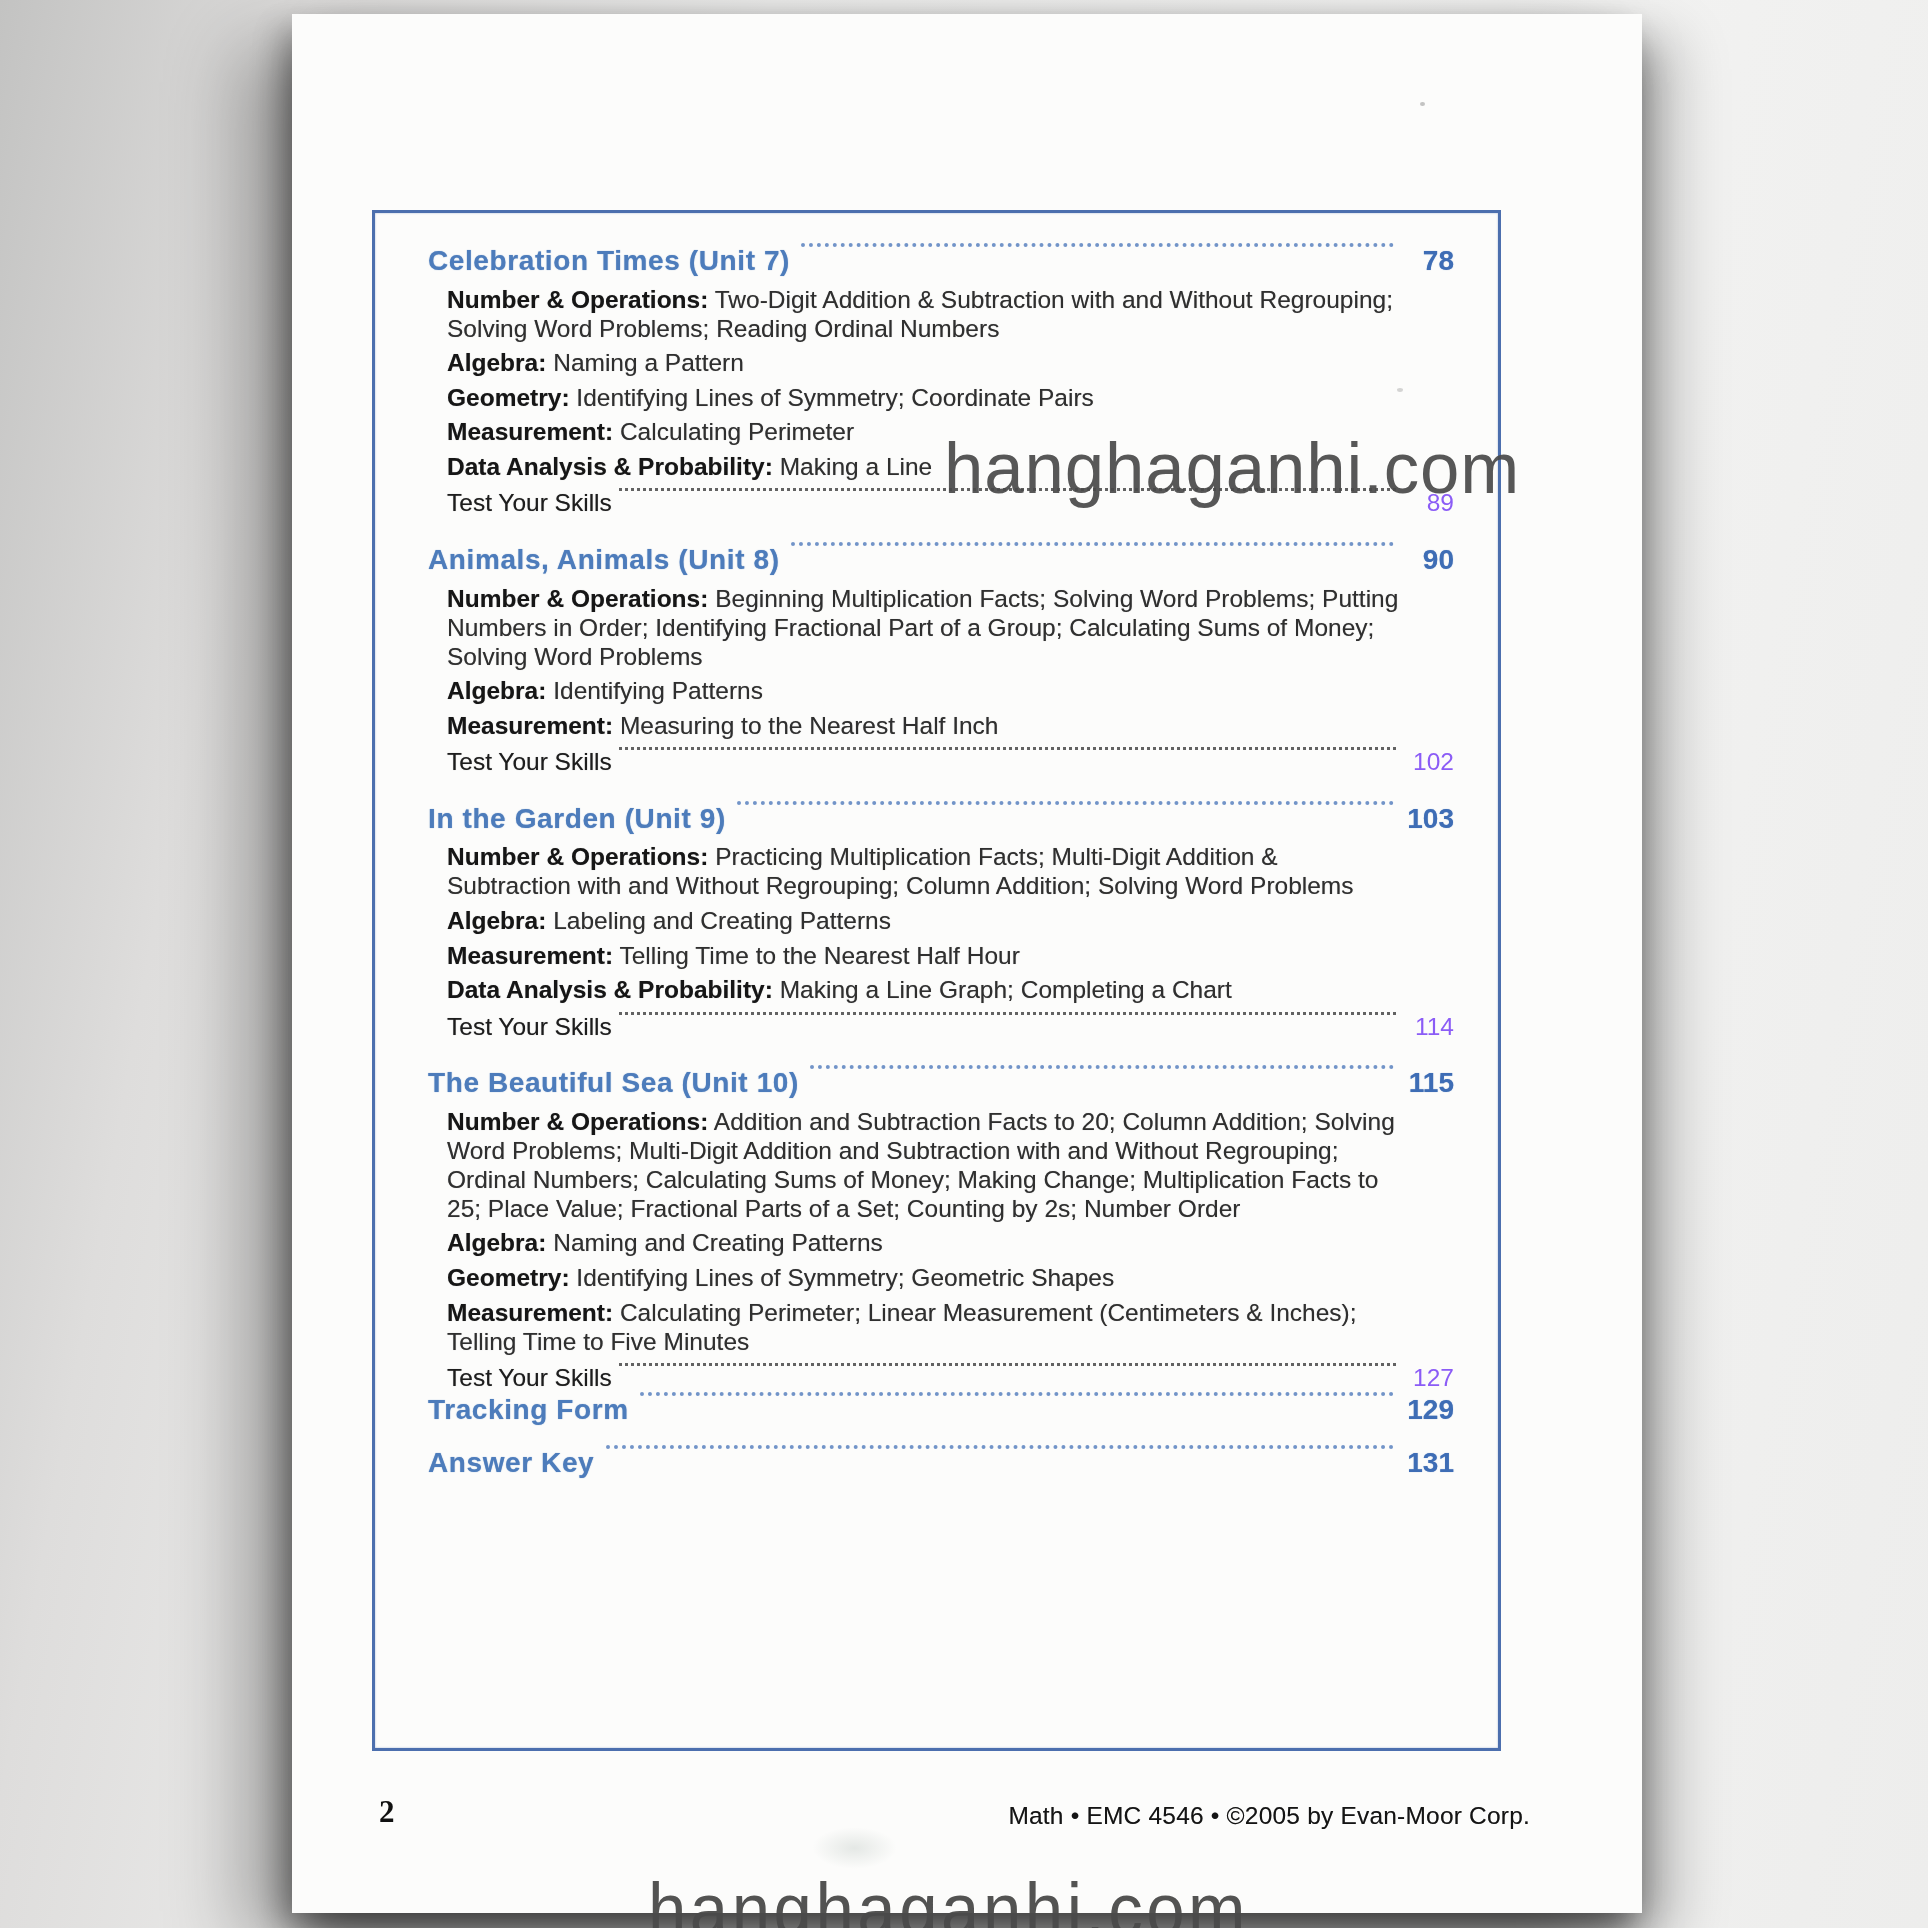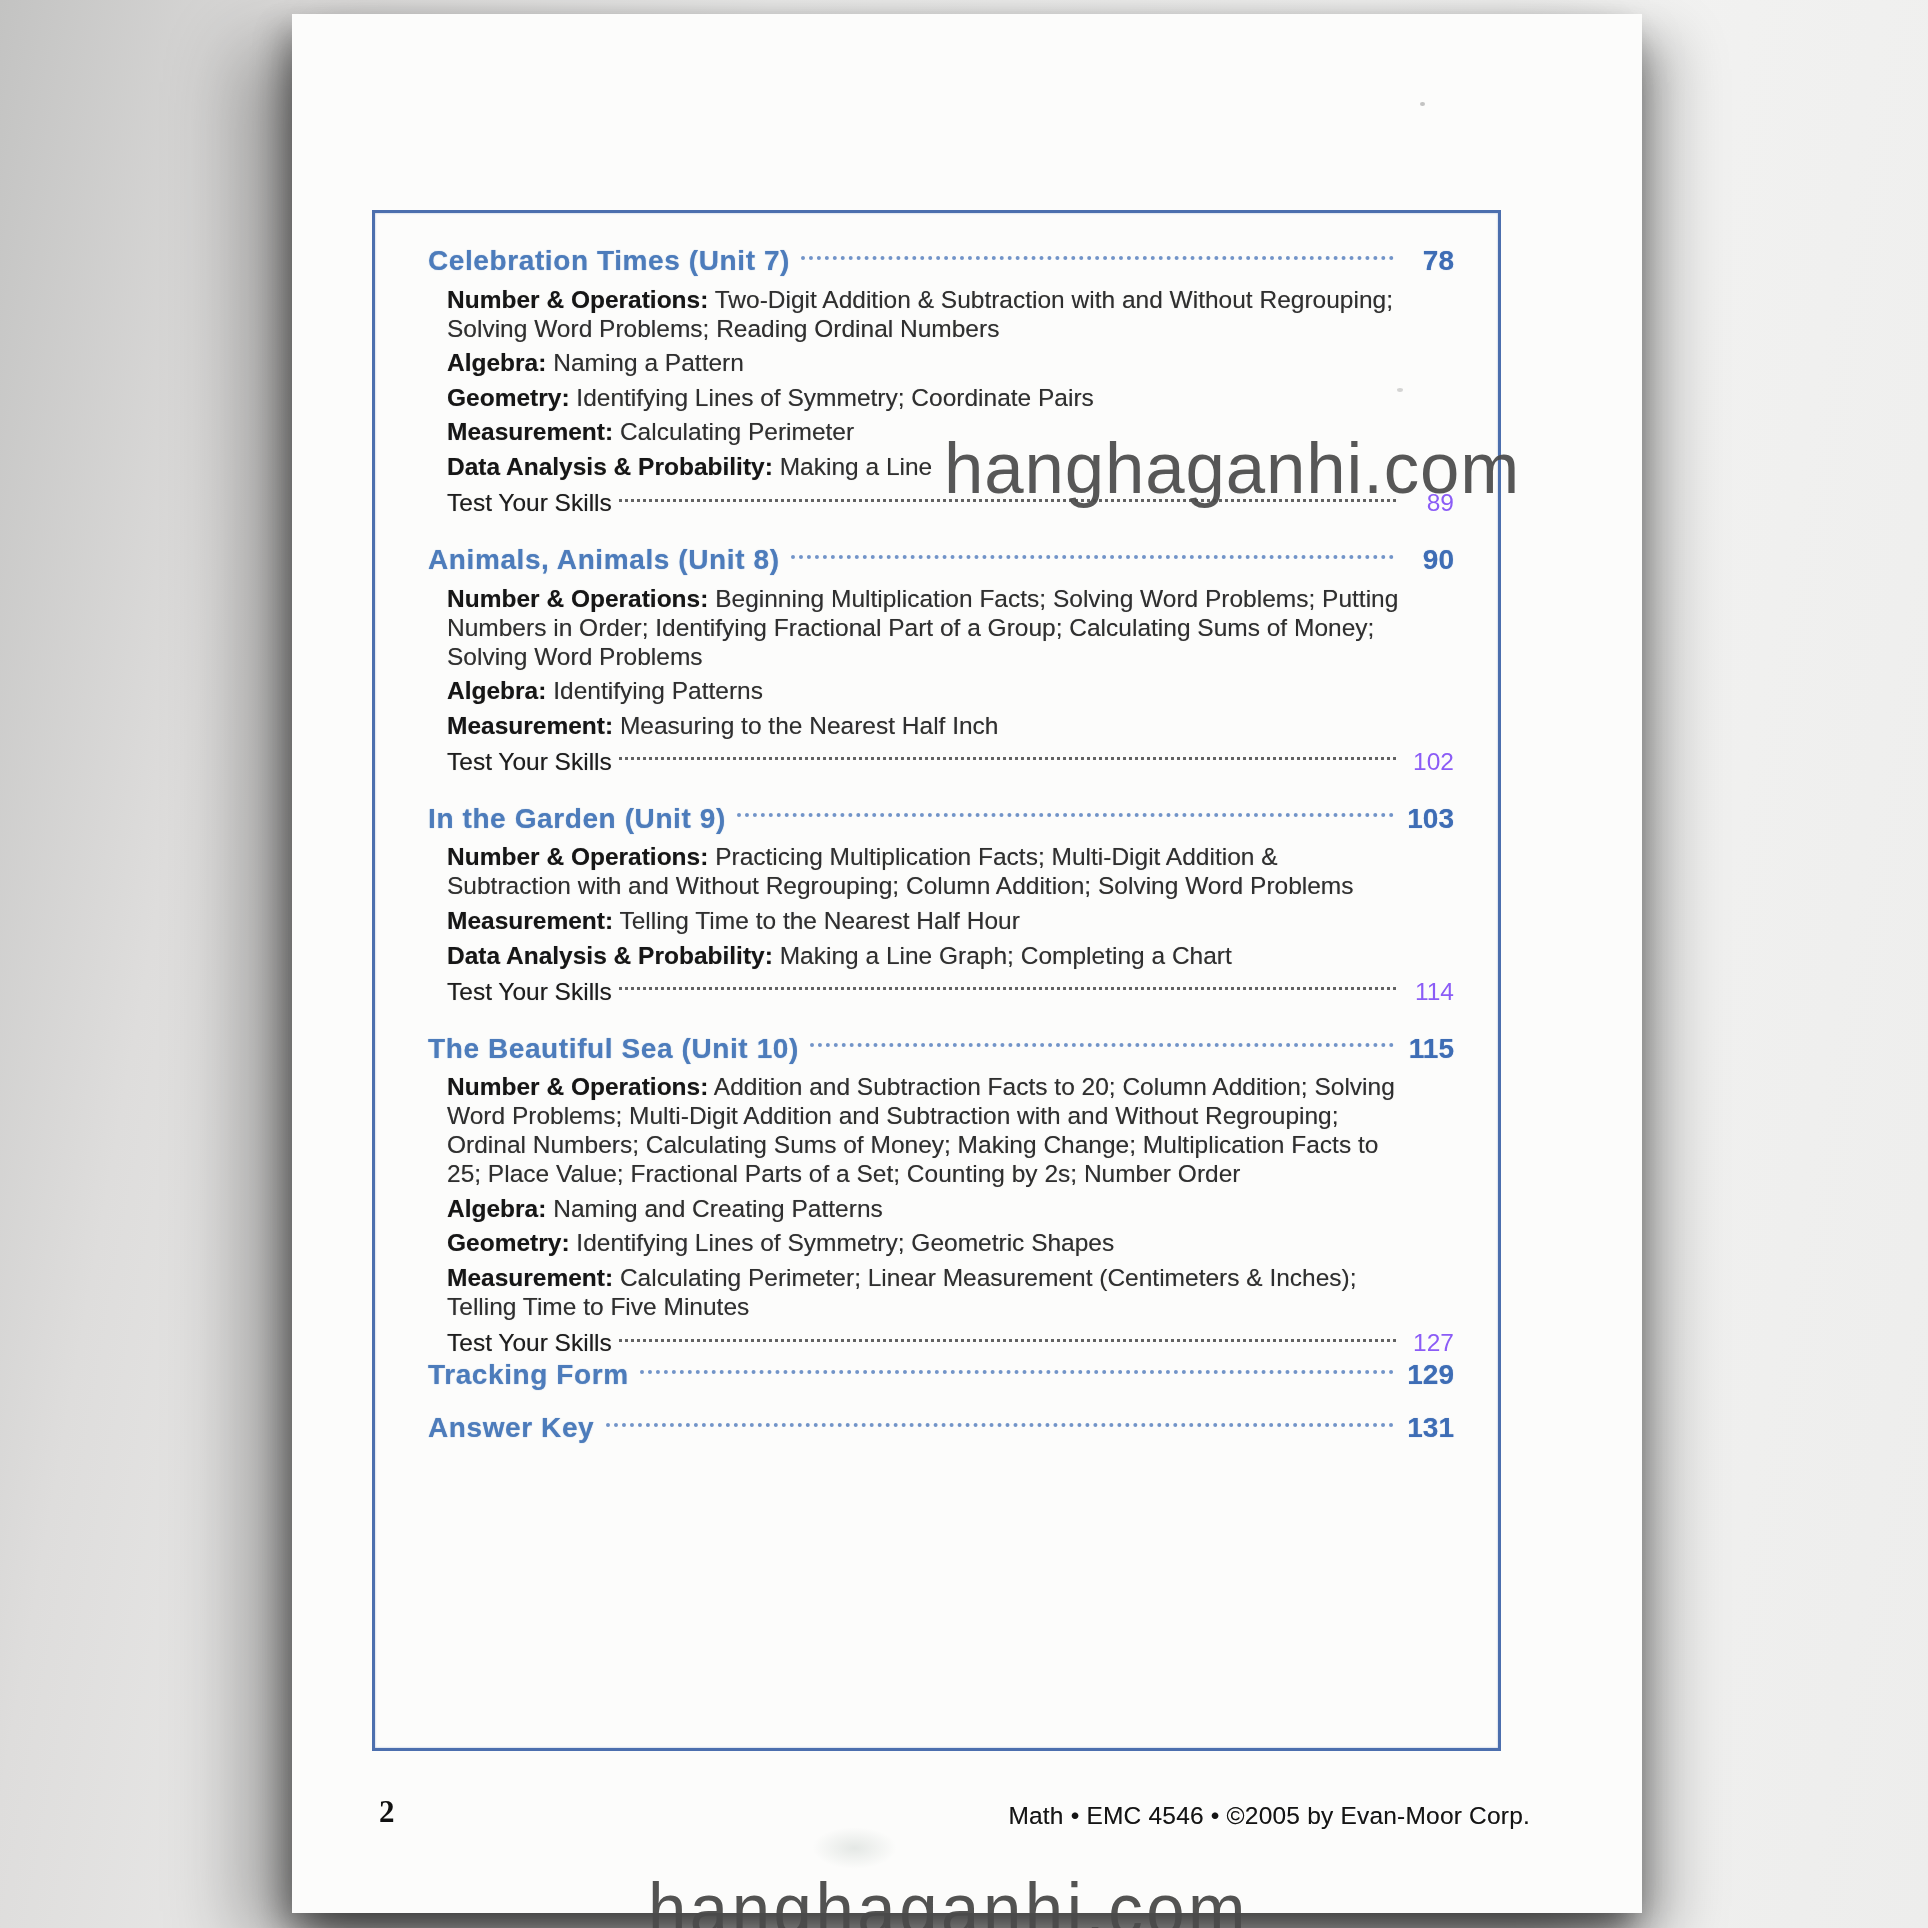--- a/index.html
+++ b/index.html
@@ -13,21 +13,21 @@
     background:#fcfcfb;
     box-shadow:-52px 33px 71px rgba(0,0,0,.30),-14px 11.3px 26px rgba(0,0,0,.16),
                0 26px 40px -5.6px rgba(0,0,0,.50),33px 23.5px 52px rgba(0,0,0,.22);
   }
   .toc-frame{
     position:absolute;left:80px;top:196px;width:1129px;height:1541px;
     border:3.8px solid #4c6fae;box-sizing:border-box;
     padding:30px 44px 0 53px;
     box-shadow:inset 0 0 1.9px rgba(76,111,174,.55);
   }
-  .row{display:flex;align-items:center;}
+  .row{display:flex;align-items:flex-start;}
   .unit-title-row{line-height:36px;}
   .unit-title{
     font-size:28px;font-weight:bold;color:#4d7cbb;letter-spacing:0.6px;
     text-shadow:0 0 1.1px rgba(77,124,187,.65);white-space:nowrap;
   }
   .leader-blue{flex:1;border-bottom:4.7px dotted #5b83c0;margin:0 9.4px 6.6px 11.3px;opacity:.85;}
   .pg-blue{font-size:28px;font-weight:bold;color:#3e6db5;min-width:51px;text-align:right;
     text-shadow:0 0 0.9px rgba(62,109,181,.6);}
   .unit{margin-top:24.5px;}
   .unit:first-child{margin-top:0;}
@@ -108,20 +108,21 @@
     </div>
 
     <div class="unit">
       <div class="row unit-title-row">
         <span class="unit-title">In the Garden (Unit 9)</span>
         <span class="leader-blue"></span>
         <span class="pg-blue">103</span>
       </div>
       <p class="entry"><b>Number &amp; Operations:</b> <span class="desc">Practicing Multiplication Facts; Multi-Digit Addition &amp;
 Subtraction with and Without Regrouping; Column Addition; Solving Word Problems</span></p>
+      <p class="entry"><b>Algebra:</b> <span class="desc">Labeling and Creating Patterns</span></p>
       <p class="entry"><b>Measurement:</b> <span class="desc">Telling Time to the Nearest Half Hour</span></p>
       <p class="entry"><b>Data Analysis &amp; Probability:</b> <span class="desc">Making a Line Graph; Completing a Chart</span></p>
       <div class="row test-row">
         <span class="test-label">Test Your Skills</span>
         <span class="leader-black"></span>
         <span class="pg-black">114</span>
       </div>
     </div>
 
     <div class="unit">

